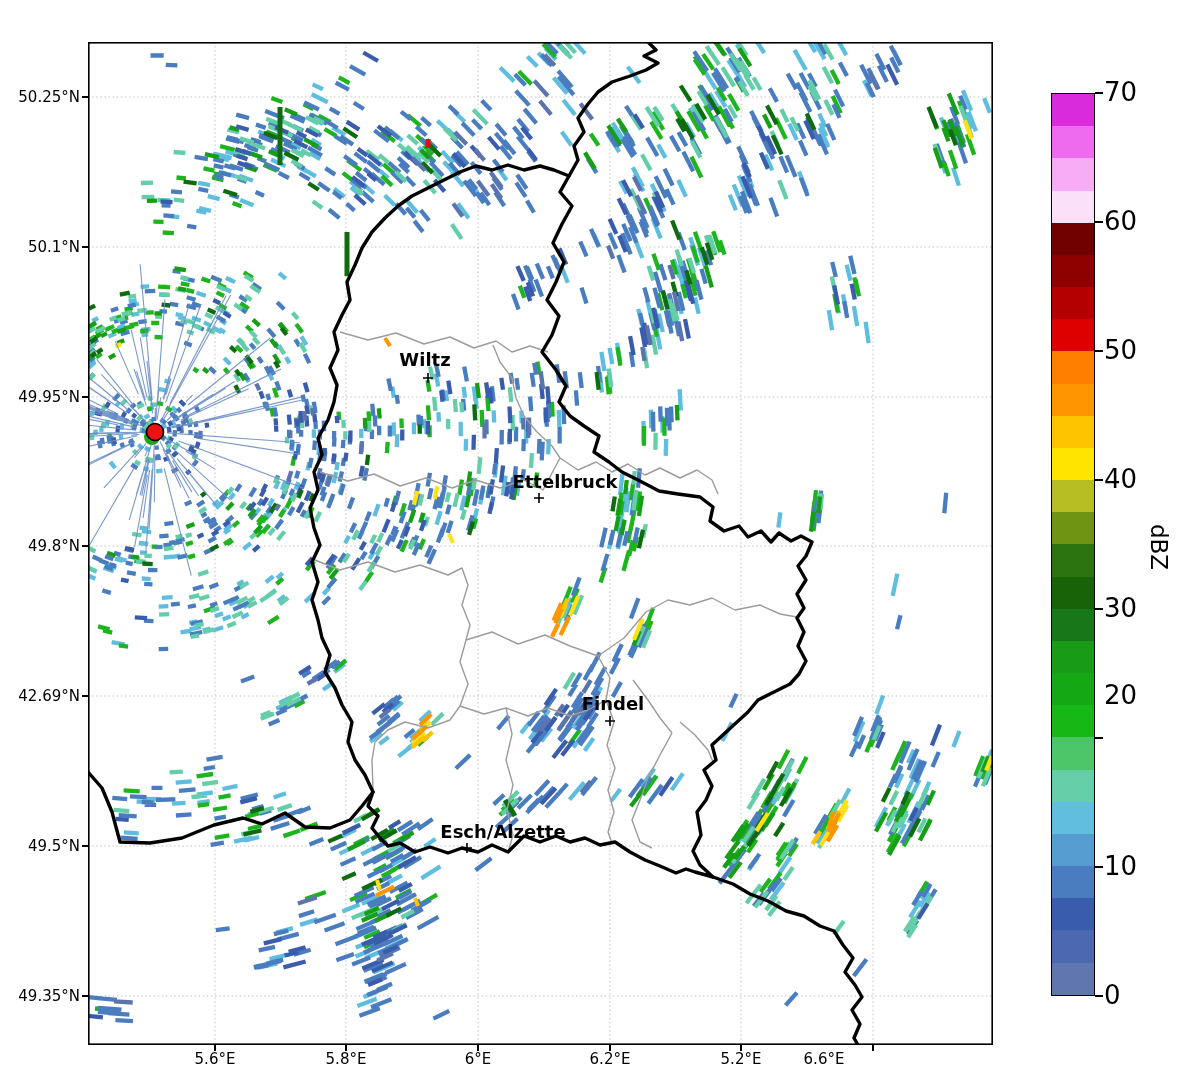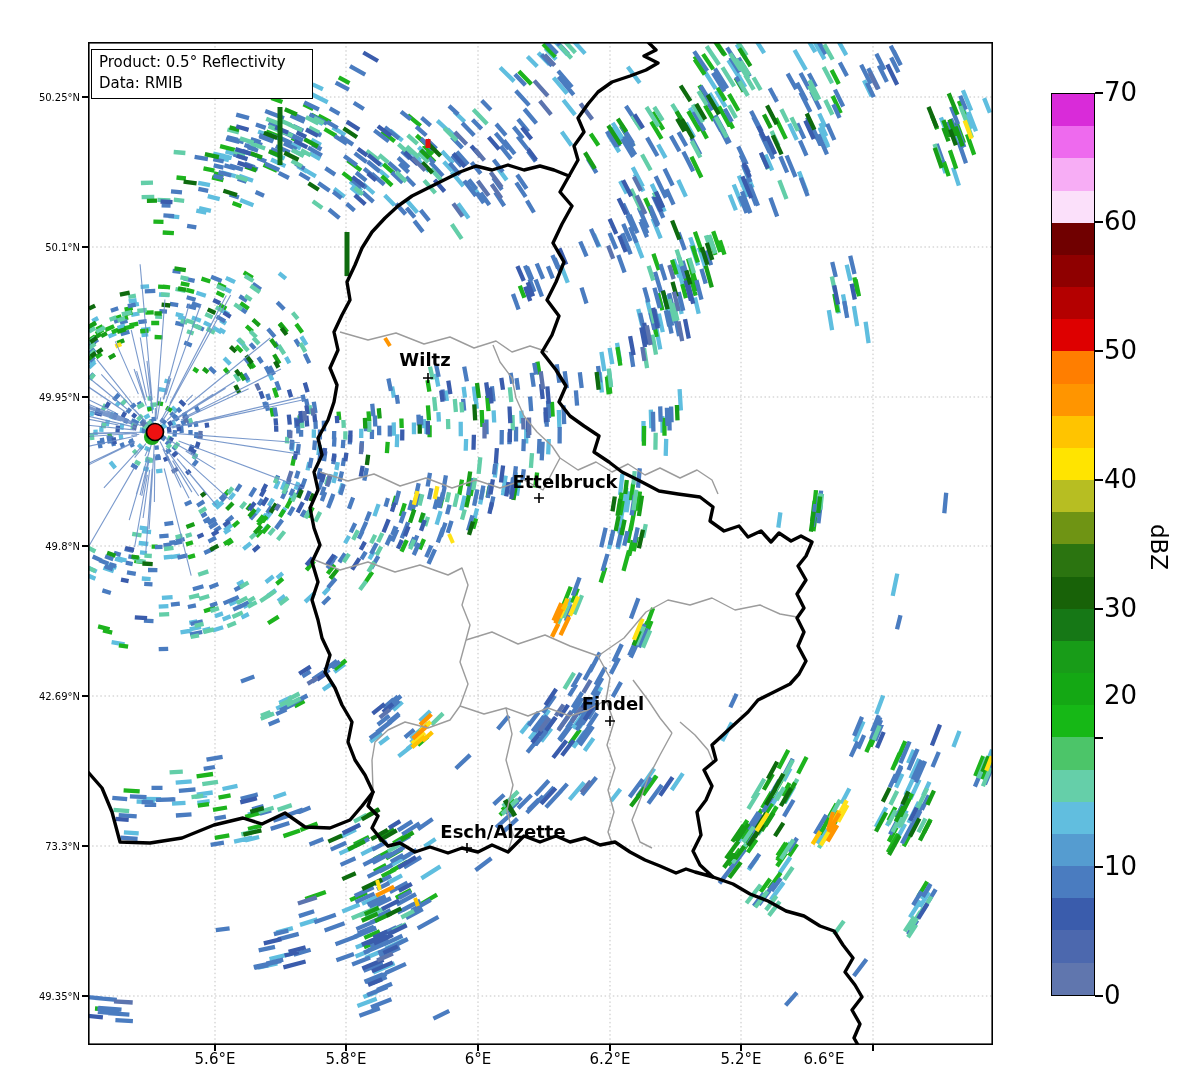--- a/index.html
+++ b/index.html
@@ -4,21 +4,21 @@
 <style>
   html,body{margin:0;padding:0;background:#ffffff;}
   .stage{position:relative;width:1184px;height:1081px;background:#ffffff;overflow:hidden;
          font-family:"DejaVu Sans","Liberation Sans",sans-serif;color:#000;}
   .title{position:absolute;left:540px;top:1px;transform:translateX(-50%);
          font-size:30px;white-space:nowrap;}
   .map-svg{position:absolute;left:88px;top:42px;width:905px;height:1003px;}
   .info-box{position:absolute;left:91px;top:49px;width:222px;box-sizing:border-box;
             border:1.4px solid #000;background:#ffffff;padding:2px 7px 4px 7px;
             font-size:15px;line-height:21px;z-index:6;}
-  .lat-label{position:absolute;left:0;width:80px;text-align:right;font-size:10px;
+  .lat-label{position:absolute;left:0;width:80px;text-align:right;font-size:15px;
              transform:translateY(-50%);white-space:nowrap;}
   .lon-label{position:absolute;top:1050px;transform:translateX(-50%);font-size:15px;white-space:nowrap;}
   .tick{position:absolute;background:#000;}
   .cbar{position:absolute;left:1051px;top:93px;width:44px;height:903px;box-sizing:border-box;
         border:1.3px solid #000;display:flex;flex-direction:column;}
   .cbar-seg{flex:1 1 auto;}
   .cbar-num{position:absolute;left:1104px;font-size:26px;transform:translateY(-54%);white-space:nowrap;}
   .cbar-tick{position:absolute;left:1095px;width:8px;height:2px;background:#000;}
   .dbz-label{position:absolute;left:1159px;top:547px;font-size:23px;
              transform:translate(-50%,-50%) rotate(90deg);white-space:nowrap;}
@@ -75,37 +75,33 @@
       <text x="425" y="366" text-anchor="middle" font-size="18" font-weight="bold" fill="#000">Wiltz</text>
       <path d="M534,498 L544,498 M539,493 L539,503" stroke="#000" stroke-width="1.6"></path>
       <text x="565" y="488" text-anchor="middle" font-size="18" font-weight="bold" fill="#000">Ettelbruck</text>
       <path d="M605,721 L615,721 M610,716 L610,726" stroke="#000" stroke-width="1.6"></path>
       <text x="613" y="710" text-anchor="middle" font-size="18" font-weight="bold" fill="#000">Findel</text>
       <path d="M462,848 L472,848 M467,843 L467,853" stroke="#000" stroke-width="1.6"></path>
       <text x="503" y="838" text-anchor="middle" font-size="18" font-weight="bold" fill="#000">Esch/Alzette</text>
       <rect x="88.8" y="42.8" width="903.4" height="1001.4" fill="none" stroke="#000" stroke-width="1.6"></rect>
     </svg>
 
-  <div class="info-box">
-    <div>Product: 0.5° Reflectivity</div>
-    <div>Data: RMIB</div>
-  </div>
 
   <div id="axis-layer">
       <div class="lat-label" style="top: 97px;">50.25°N</div>
       <div class="tick" style="left: 82px; top: 96px; width: 6px; height: 2px;"></div>
       <div class="lat-label" style="top: 247px;">50.1°N</div>
       <div class="tick" style="left: 82px; top: 246px; width: 6px; height: 2px;"></div>
       <div class="lat-label" style="top: 397px;">49.95°N</div>
       <div class="tick" style="left: 82px; top: 396px; width: 6px; height: 2px;"></div>
       <div class="lat-label" style="top: 546px;">49.8°N</div>
       <div class="tick" style="left: 82px; top: 545px; width: 6px; height: 2px;"></div>
       <div class="lat-label" style="top: 696px;">42.69°N</div>
       <div class="tick" style="left: 82px; top: 695px; width: 6px; height: 2px;"></div>
-      <div class="lat-label" style="top: 846px;">73.3°N</div>
+      <div class="lat-label" style="top: 846px;">49.5°N</div>
       <div class="tick" style="left: 82px; top: 845px; width: 6px; height: 2px;"></div>
       <div class="lat-label" style="top: 996px;">49.35°N</div>
       <div class="tick" style="left: 82px; top: 995px; width: 6px; height: 2px;"></div>
       <div class="lon-label" style="left: 215px;">5.6°E</div>
       <div class="tick" style="left: 214px; top: 1045px; width: 2px; height: 6px;"></div>
       <div class="lon-label" style="left: 346px;">5.8°E</div>
       <div class="tick" style="left: 345px; top: 1045px; width: 2px; height: 6px;"></div>
       <div class="lon-label" style="left: 478px;">6°E</div>
       <div class="tick" style="left: 477px; top: 1045px; width: 2px; height: 6px;"></div>
       <div class="lon-label" style="left: 610px;">6.2°E</div>

